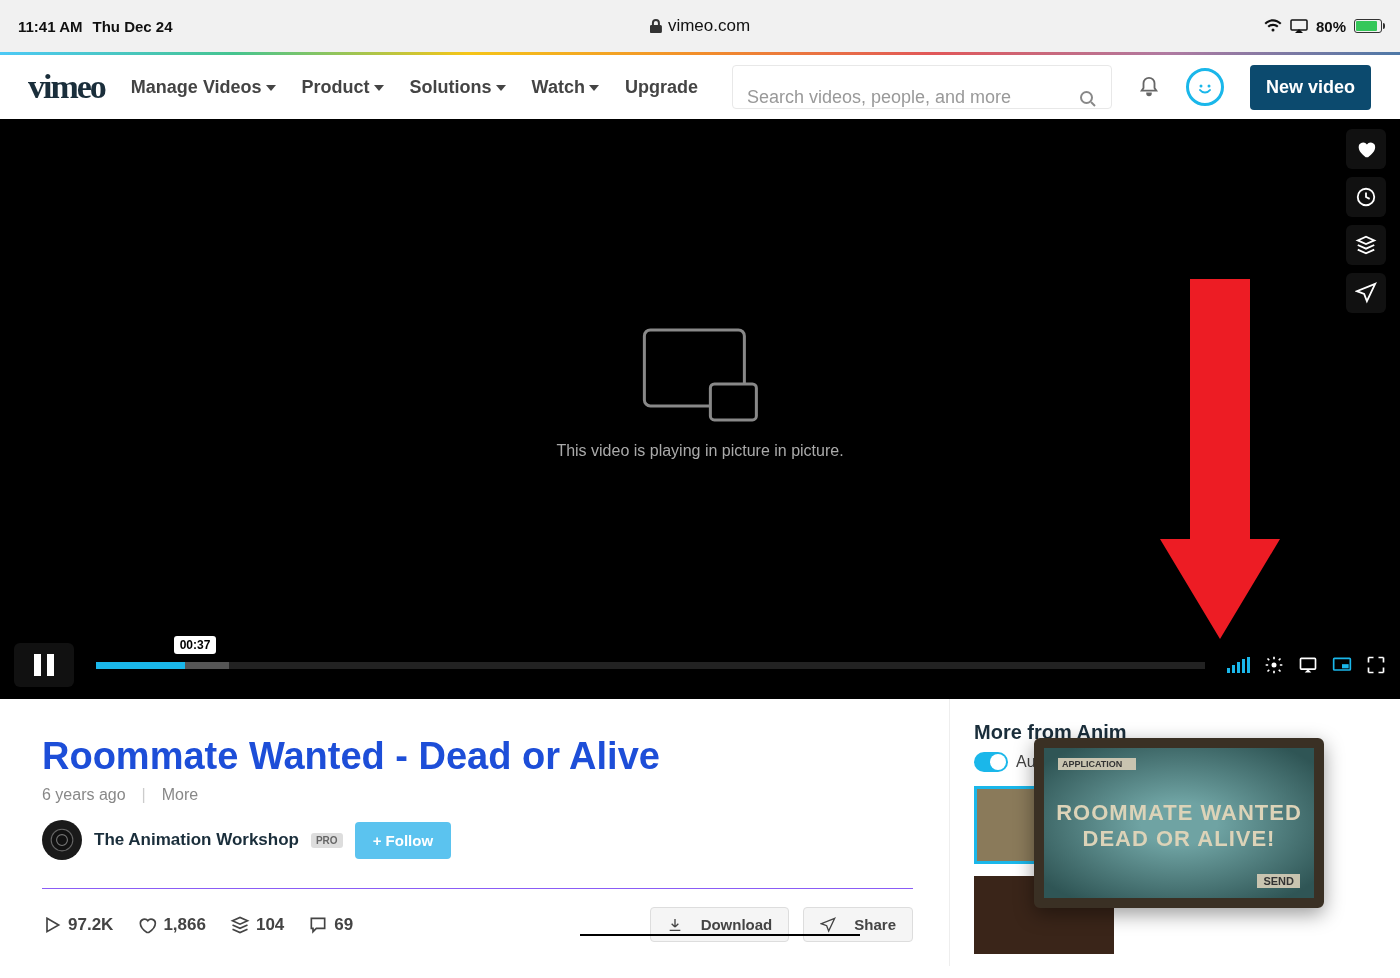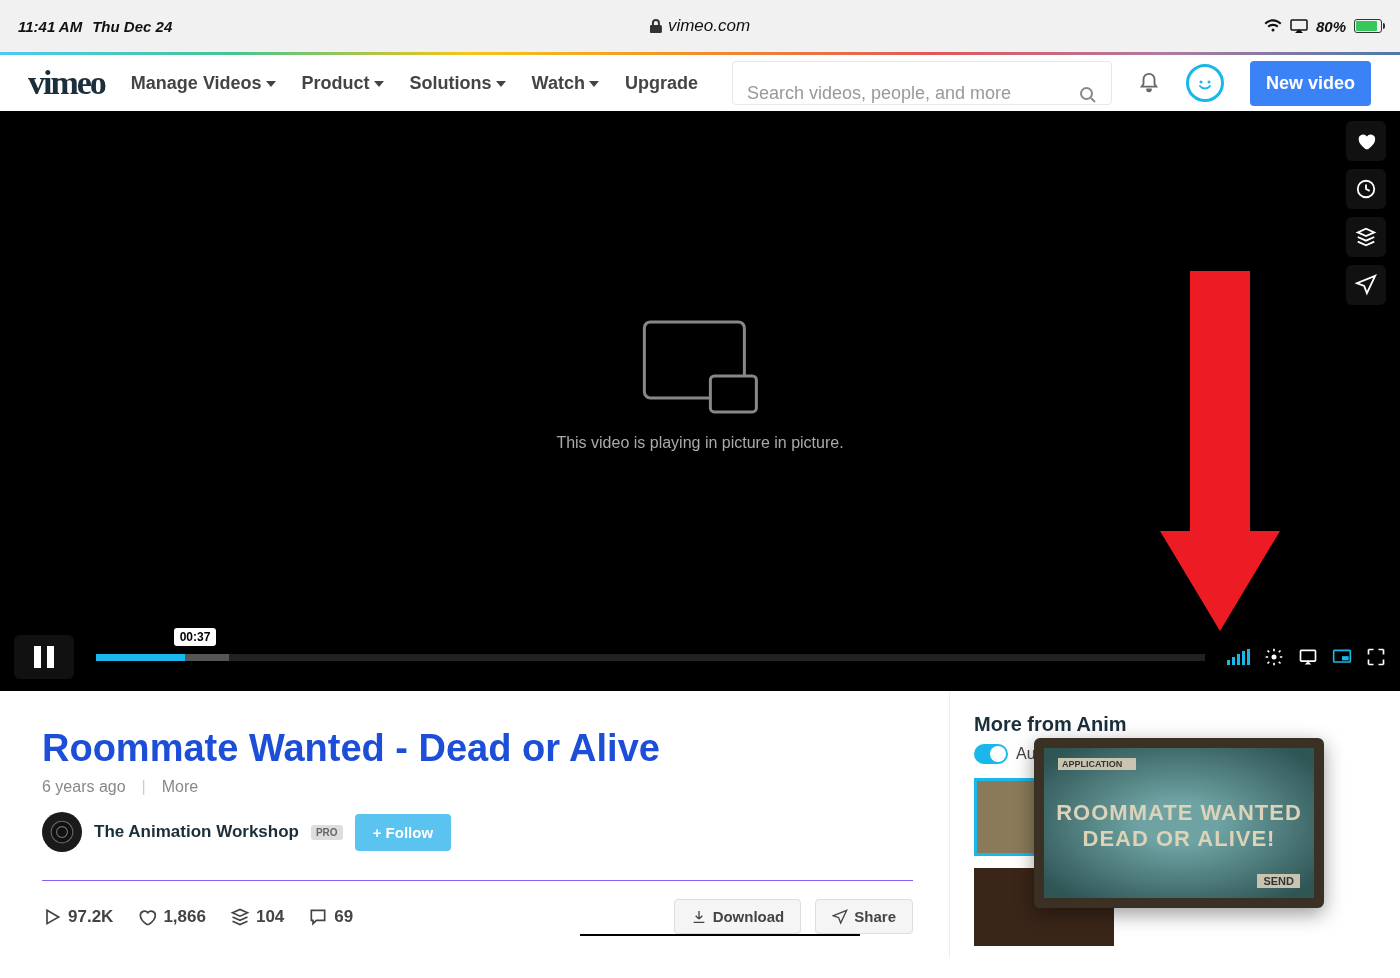--- a/index.html
+++ b/index.html
@@ -1,42 +1,42 @@
 <!DOCTYPE html>
 <html><head>
 <meta charset="utf-8">
 <style>
 * { margin: 0; padding: 0; box-sizing: border-box; font-family: -apple-system, BlinkMacSystemFont, "Segoe UI", Helvetica, Arial, sans-serif; }
 body { width: 1400px; height: 978px; background: #fff; overflow: hidden; position: relative; }
 
 
-.status-bar { height: 52px; background: #f1f1f1; display: flex; align-items: center; padding: 0 18px; font-size: 15px; font-weight: 600; color: #111; justify-content: space-between; font-style: italic; }
+.status-bar { height: 52px; background: #f1f1f1; display: flex; align-items: center; padding: 0 18px; font-size: 15px; font-weight: 600; color: #111; justify-content: space-between; }
 .status-left { display: flex; gap: 10px; }
 .status-center { position: absolute; left: 50%; transform: translateX(-50%); display: flex; align-items: center; gap: 6px; font-size: 17px; font-weight: 400; }
 .status-right { display: flex; align-items: center; gap: 8px; font-size: 15px; }
 .lock-icon-svg { width: 12px; height: 14px; }
 .battery { width: 28px; height: 14px; border: 1.5px solid #333; border-radius: 3px; position: relative; display: inline-block; }
 .battery::after { content: ""; position: absolute; right: -4px; top: 3px; width: 2px; height: 6px; background: #333; border-radius: 0 2px 2px 0; }
 .battery-fill { position: absolute; left: 1px; top: 1px; bottom: 1px; width: 80%; background: #35c759; border-radius: 1px; }
 
 
 .rainbow { height: 3px; background: linear-gradient(90deg,#4dc9f6,#45c490,#f5c518,#f28e2b,#e15759,#b07aa1,#4e79a7); }
 
 
-.header { height: 56px; background: #fff; display: flex; align-items: center; padding: 0 28px; gap: 26px; }
+.header { height: 64px; background: #fff; display: flex; align-items: center; padding: 0 28px; gap: 26px; }
 .logo { font-family: Georgia, serif; font-size: 34px; font-weight: 900; letter-spacing: -2px; color: #1a2e3b; }
 .nav-item { font-size: 18px; font-weight: 700; color: #444; display: flex; align-items: center; gap: 4px; cursor: pointer; }
 .chevron { width: 0; height: 0; border-left: 5px solid transparent; border-right: 5px solid transparent; border-top: 6px solid #444; margin-top: 2px; }
 .search-box { flex: 1; max-width: 380px; height: 44px; background: #fff; border-radius: 4px; border: 1px solid #e8e8e8; display: flex; align-items: flex-end; padding: 0 14px; margin-left: 8px; }
 .search-box input { border: none; outline: none; flex: 1; font-size: 18px; color: #444; }
 .search-box input::placeholder { color: #999; }
 .search-icon { color: #888; font-size: 18px; }
 .header-icon { width: 22px; height: 22px; color: #555; cursor: pointer; }
 .avatar { width: 38px; height: 38px; border-radius: 50%; border: 3px solid #1ab7ea; display: flex; align-items: center; justify-content: center; }
-.new-video-btn { background: #3b82f6; color: #fff; font-size: 18px; font-weight: 700; padding: 12px 16px; border-radius: 4px; border: none; cursor: pointer; }
+.new-video-btn { background: #0c4a6e; color: #fff; font-size: 18px; font-weight: 700; padding: 12px 16px; border-radius: 4px; border: none; cursor: pointer; }
 
 
 .player { background: #000; height: 580px; position: relative; color: #fff; }
 .pip-center { position: absolute; top: 50%; left: 50%; transform: translate(-50%,-62%); text-align: center; }
 .pip-icon-svg { width: 120px; height: 100px; margin-bottom: 12px; }
 .pip-text { color: #aaa; font-size: 16px; }
 
 .side-actions { position: absolute; right: 14px; top: 10px; display: flex; flex-direction: column; gap: 8px; }
 .side-btn { width: 40px; height: 40px; background: #111; border-radius: 6px; display: flex; align-items: center; justify-content: center; color: #fff; cursor: pointer; }
 
@@ -64,21 +64,21 @@
 .divider { color: #ccc; }
 .more-link { color: #888; cursor: pointer; }
 .author-row { display: flex; align-items: center; gap: 12px; margin-bottom: 28px; }
 .author-avatar { width: 40px; height: 40px; border-radius: 50%; background: #1a1a1a; display: flex; align-items: center; justify-content: center; }
 .author-name { font-weight: 700; font-size: 17px; color: #1a2e3b; }
 .pro-badge { background: #ddd; color: #666; font-size: 10px; font-weight: 700; padding: 2px 5px; border-radius: 3px; }
 .follow-btn { background: #5bc3ef; color: #fff; border: none; border-radius: 4px; padding: 10px 18px; font-size: 15px; font-weight: 700; cursor: pointer; }
 .stats-row { display: flex; align-items: center; gap: 24px; padding-top: 18px; border-top: 1px solid #8b5cf6; color: #444; font-size: 17px; font-weight: 600; }
 .stat-item { display: flex; align-items: center; gap: 6px; cursor: pointer; }
 .stat-icon { width: 20px; height: 20px; }
-.action-btn { border: 1px solid #ddd; background: #f5f5f5; border-radius: 4px; padding: 8px 16px; font-size: 15px; font-weight: 700; color: #444; display: flex; align-items: center; gap: 6px; cursor: pointer; }
+.action-btn { border: 1px solid #ddd; background: #f5f5f5; border-radius: 4px; padding: 8px 16px; font-size: 15px; font-weight: 700; color: #444; display: flex; align-items: center; gap: 18px; cursor: pointer; }
 .stats-right { margin-left: auto; display: flex; gap: 14px; }
 
 .side-col { width: 450px; padding: 22px 28px 0 24px; }
 .side-title { font-size: 20px; font-weight: 700; color: #1a2e3b; margin-bottom: 8px; }
 .autoplay-row { display: flex; align-items: center; gap: 8px; margin-bottom: 14px; }
 .toggle { width: 34px; height: 20px; background: #1ab7ea; border-radius: 10px; position: relative; cursor: pointer; }
 .toggle::after { content: ""; position: absolute; right: 2px; top: 2px; width: 16px; height: 16px; background: #fff; border-radius: 50%; }
 .autoplay-label { font-size: 16px; color: #444; }
 .thumb-item { width: 140px; height: 78px; border: 3px solid #1ab7ea; background: #8a7a5a; margin-bottom: 12px; position: relative; overflow: hidden; }
 .thumb-item2 { width: 140px; height: 78px; background: #3a2519; margin-bottom: 12px; }

